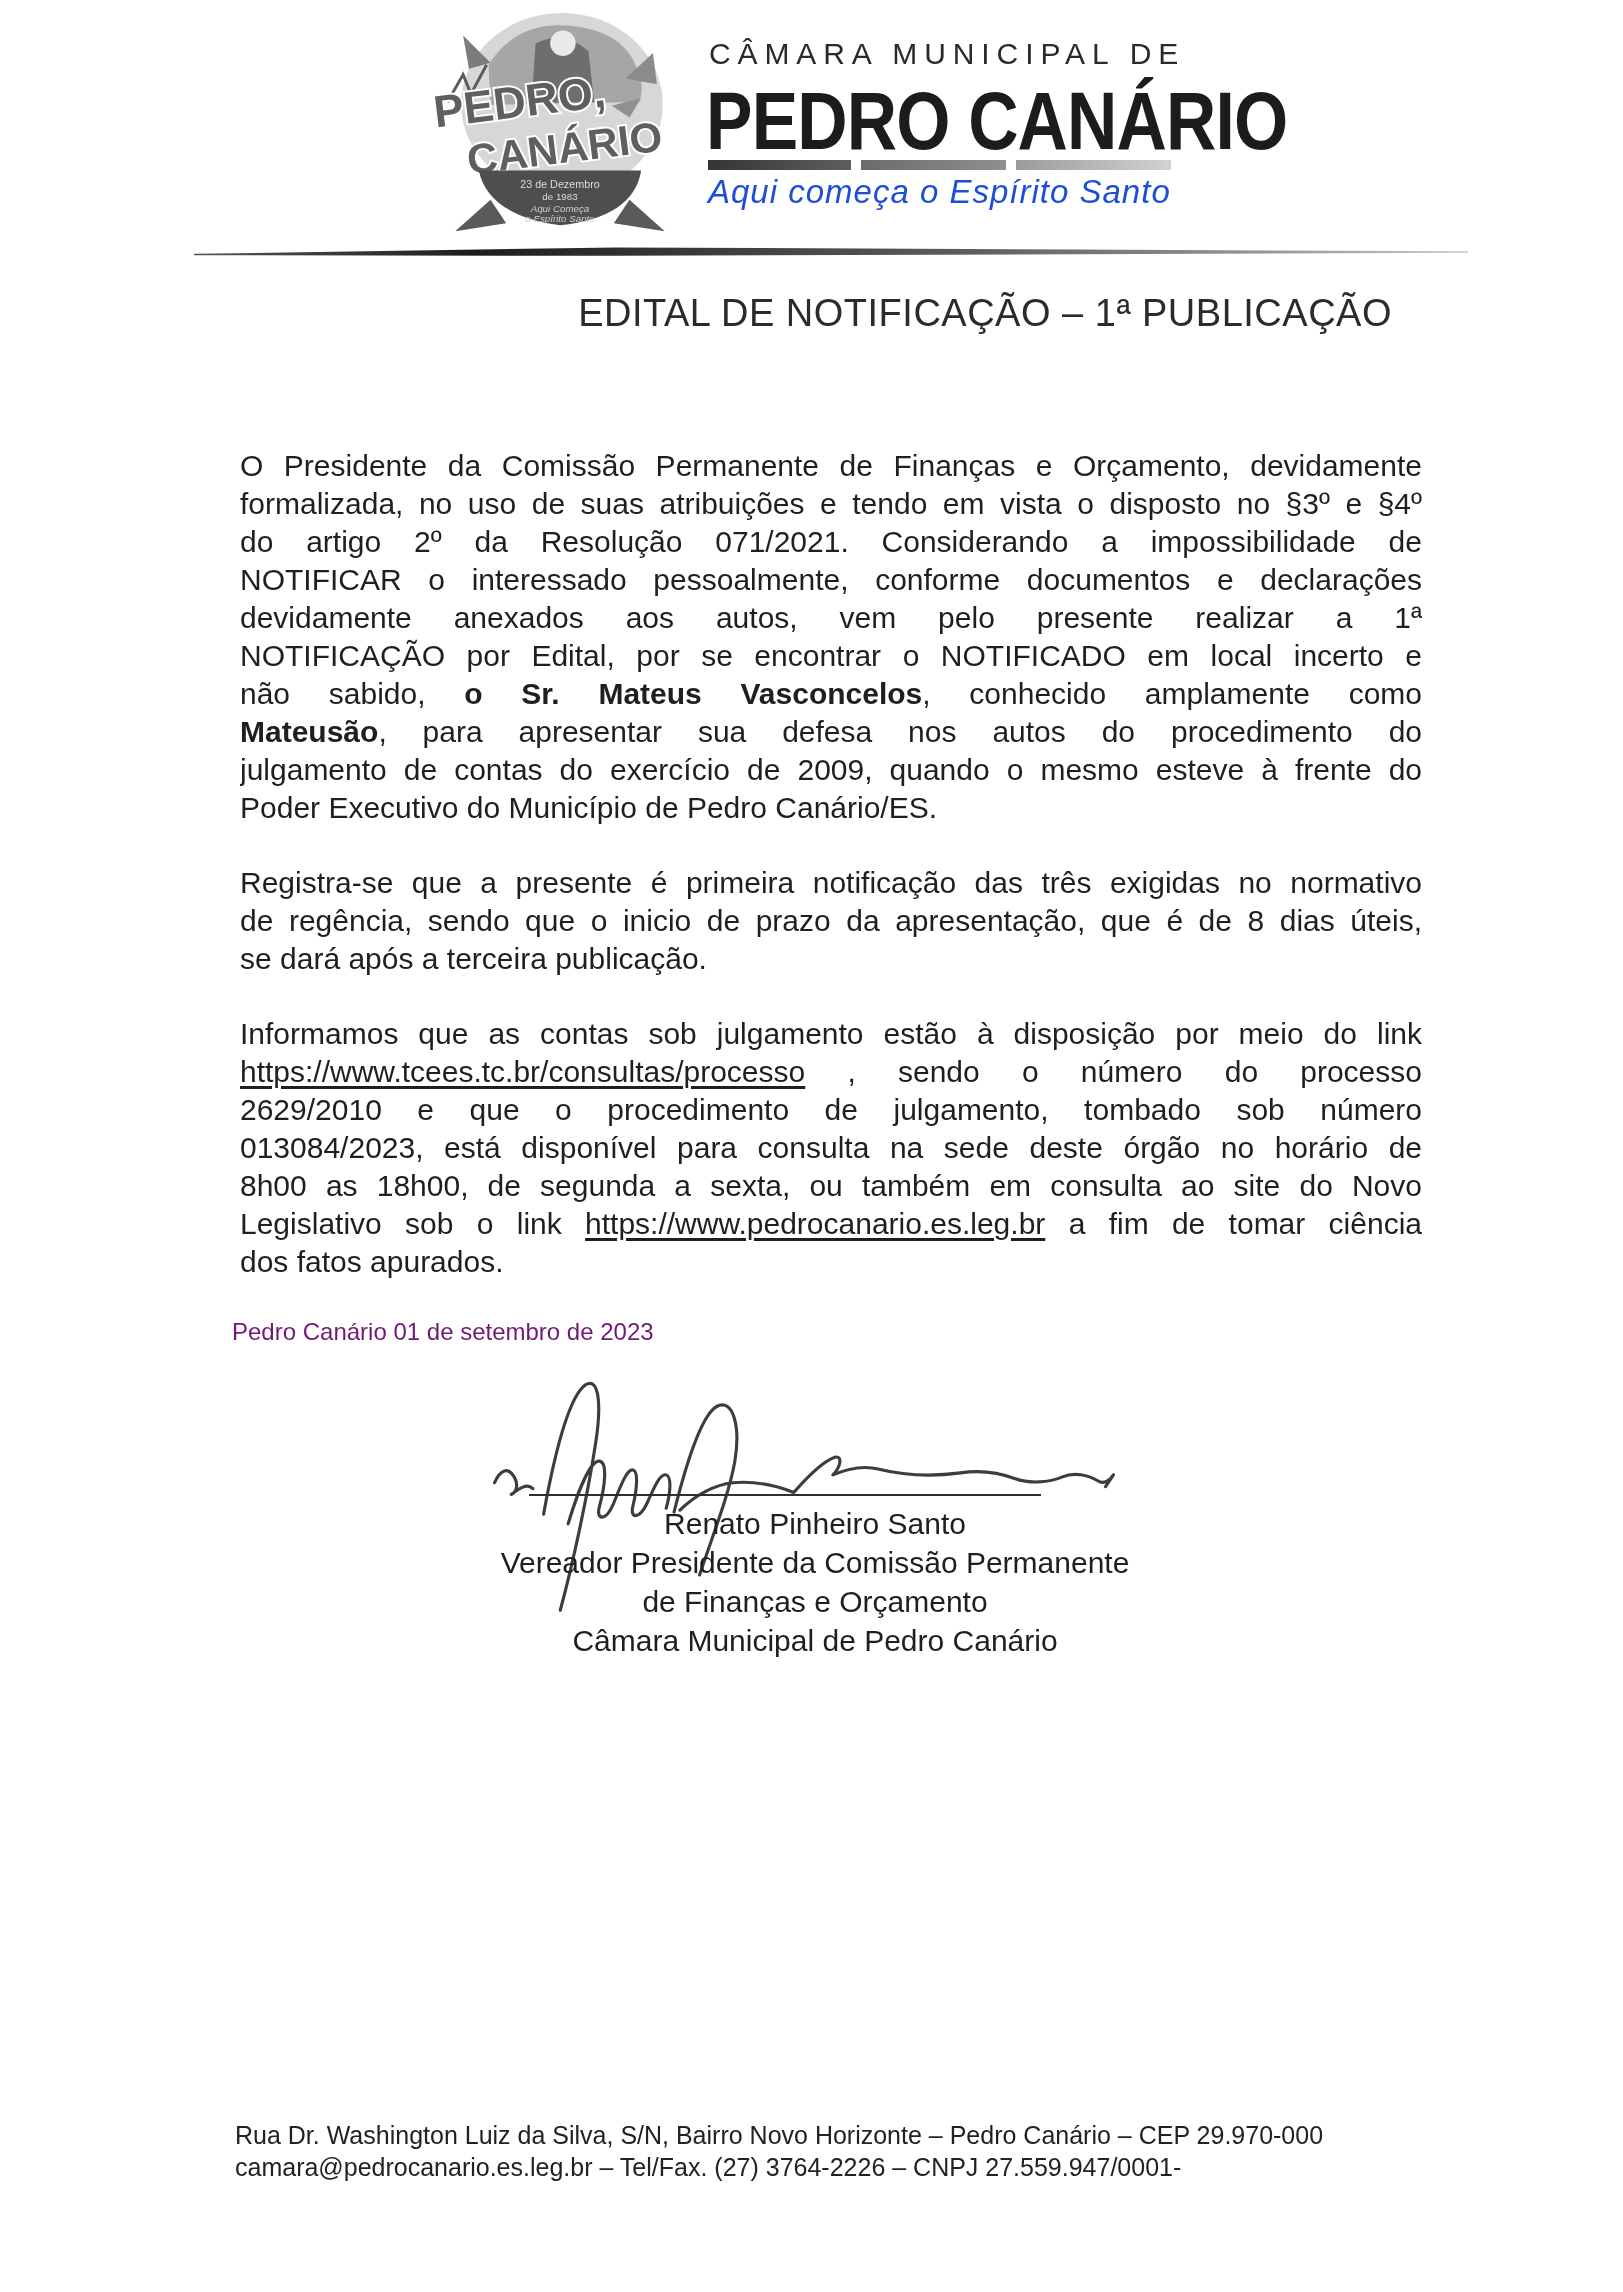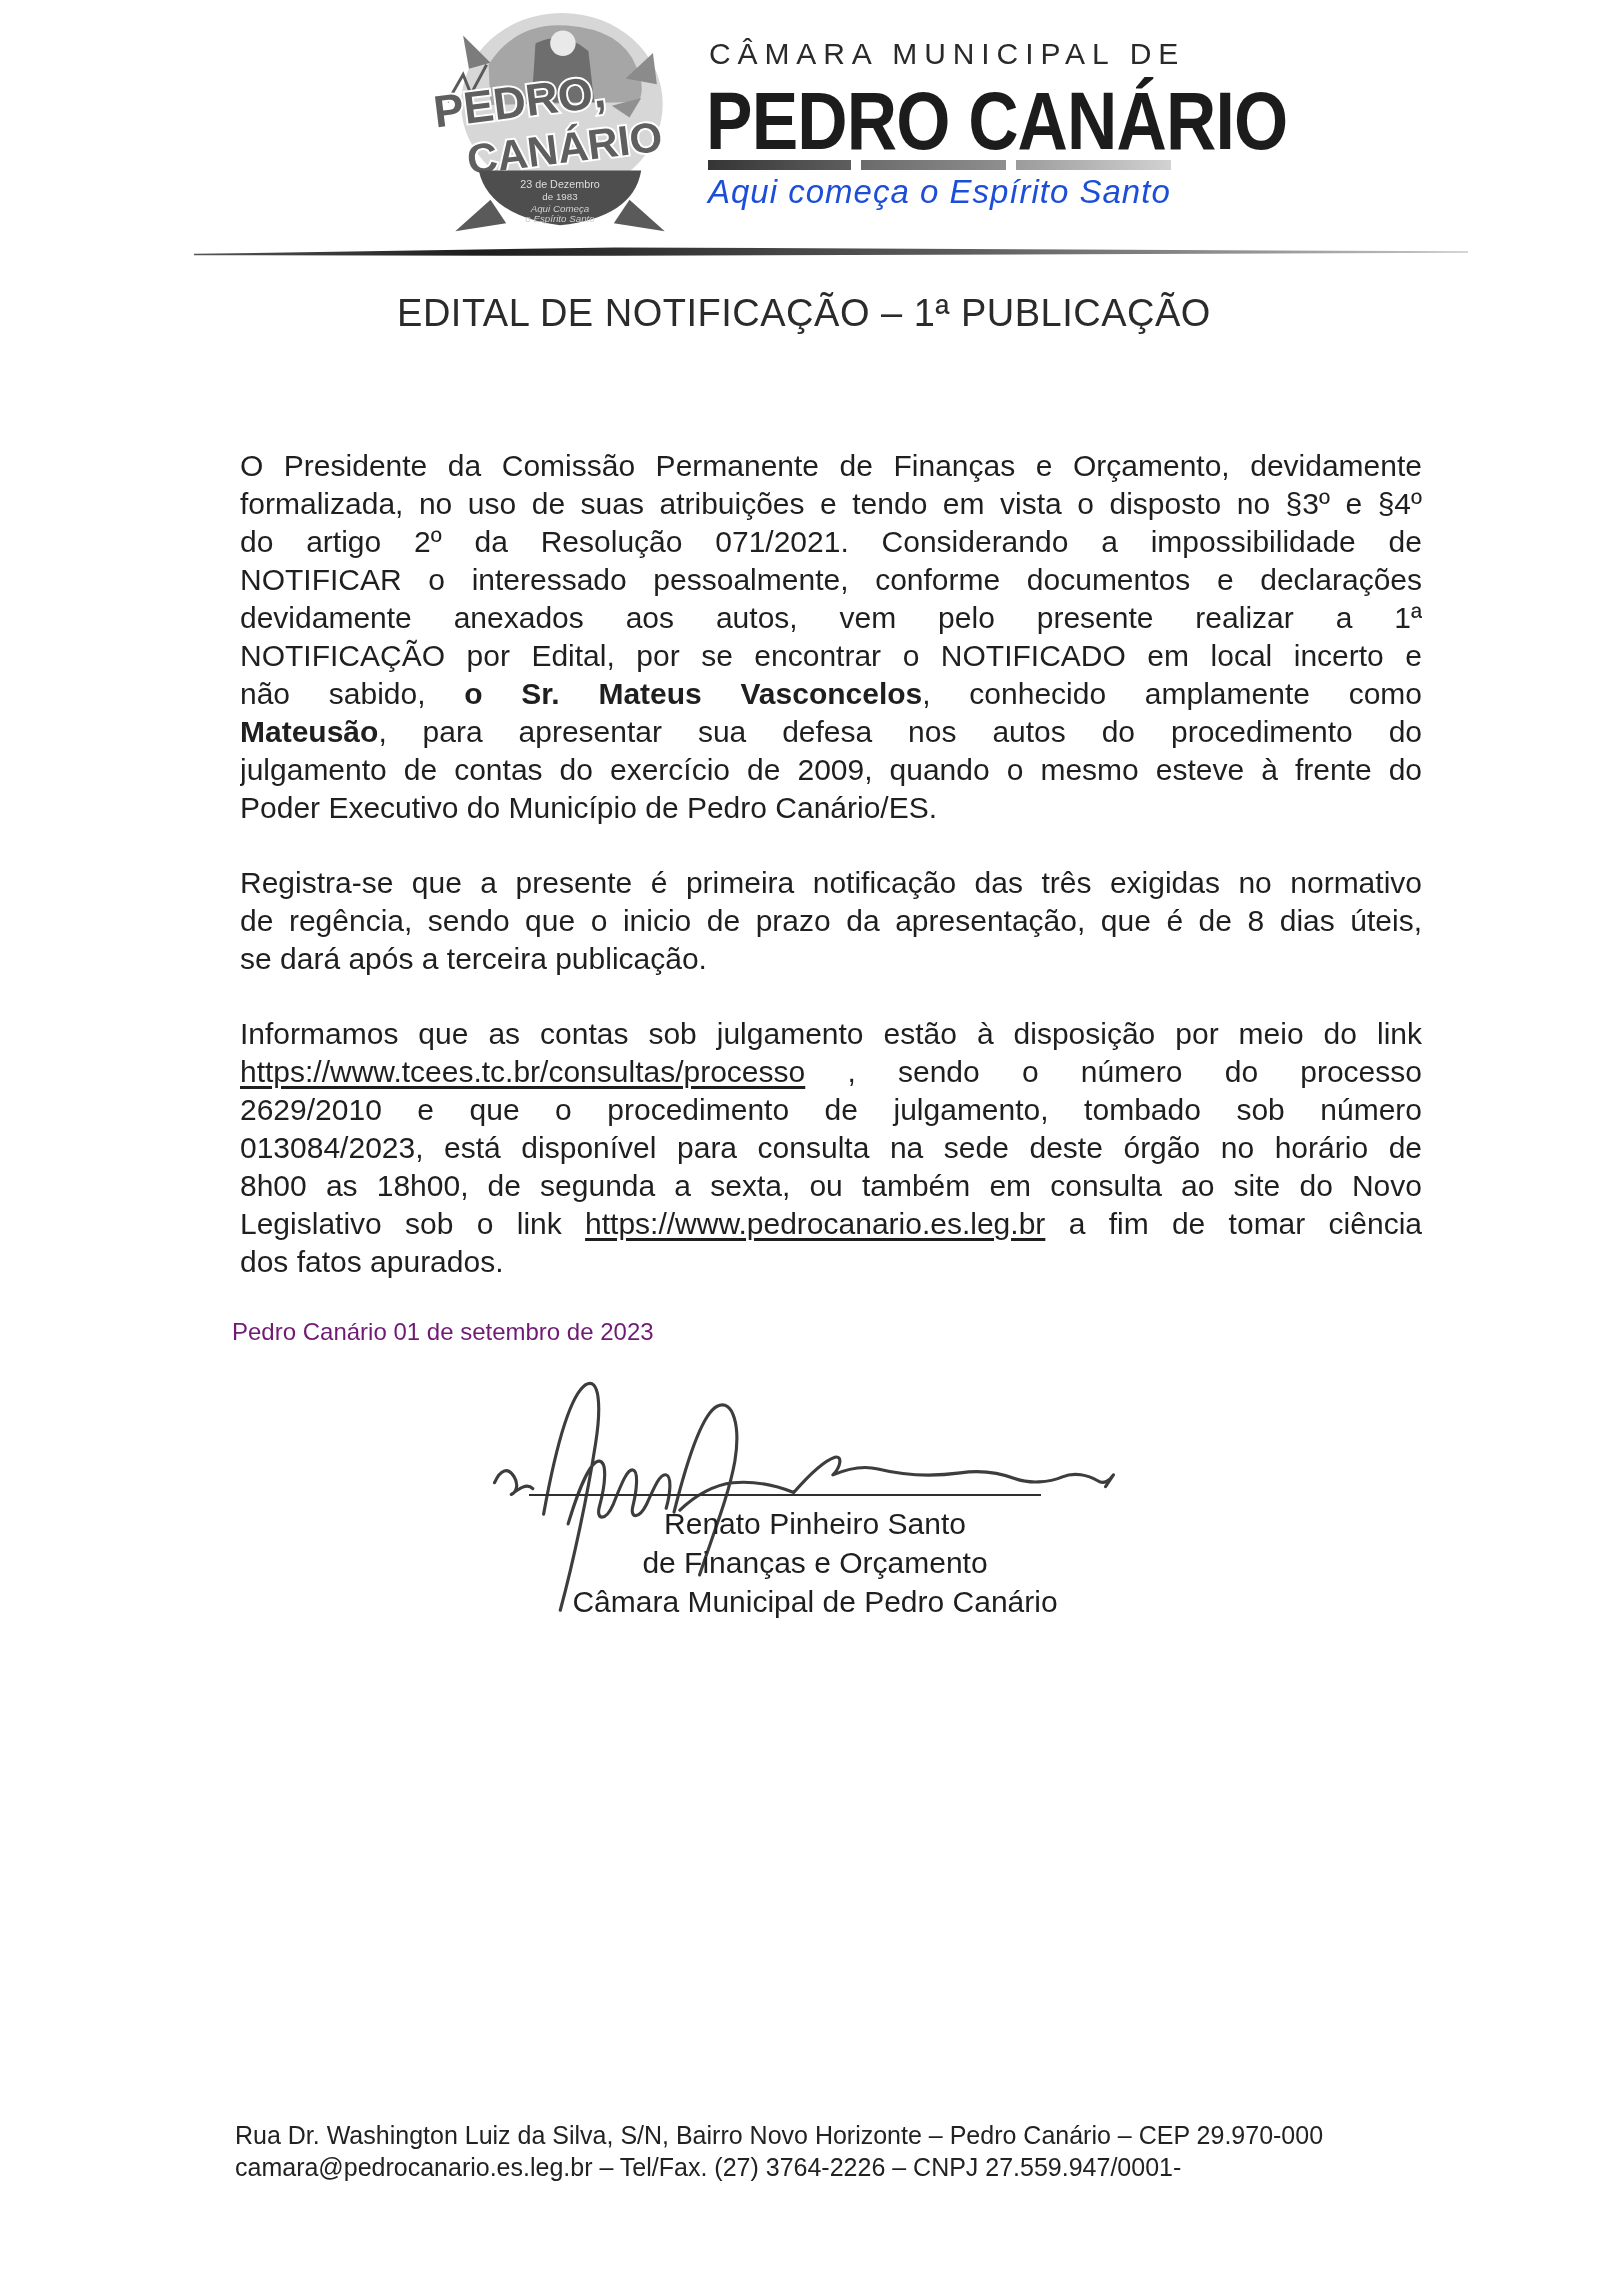--- a/index.html
+++ b/index.html
@@ -33,21 +33,21 @@
   .hdr-bar .s3{width:155px;background:linear-gradient(to right,#9b9b9b,#d2d2d2);}
   .tagline{
     left:708px;top:173px;width:490px;
     font-size:33px;font-style:italic;color:#1d4ed8;
     white-space:nowrap;letter-spacing:1px;
   }
 
   
   .doc-title{
     left:216px;top:292px;width:1176px;
-    text-align:center;font-size:38px;color:#2b2b2b;
+    text-align:right;font-size:38px;color:#2b2b2b;
     letter-spacing:0.5px;white-space:nowrap;
   }
 
   
   .body-text{
     left:240px;top:447px;width:1182px;
     font-size:30px;color:#1f1f1f;
   }
   .para{margin-bottom:37px;}
   .line{height:38px;line-height:38px;overflow:hidden;white-space:nowrap;}
@@ -169,20 +169,21 @@
            M 330,128 C 344,112 360,96 372,92 C 380,90 378,102 370,110
            C 384,104 400,100 416,104 C 440,110 470,112 500,108
            C 520,105 540,108 556,114 C 570,119 590,118 604,112
            C 616,107 630,110 640,116 C 646,120 652,116 656,110 L 648,122" fill="none" stroke="#3d3d3d" stroke-width="3.2" stroke-linecap="round" stroke-linejoin="round"></path>
 </svg>
 
 <div class="abs sig-rule"></div>
 
 <div class="abs sig-block">
   <div>Renato Pinheiro Santo</div>
+  <div>Vereador Presidente da Comissão Permanente</div>
   <div>de Finanças e Orçamento</div>
   <div>Câmara Municipal de Pedro Canário</div>
 </div>
 
 <div class="abs footer">
   <div>Rua Dr. Washington Luiz da Silva, S/N, Bairro Novo Horizonte – Pedro Canário – CEP 29.970-000</div>
   <div>camara@pedrocanario.es.leg.br – Tel/Fax. (27) 3764-2226 – CNPJ 27.559.947/0001-</div>
 </div>
 
 

